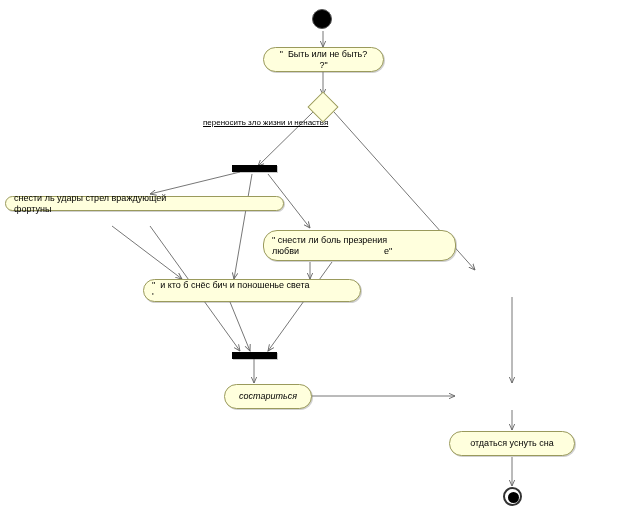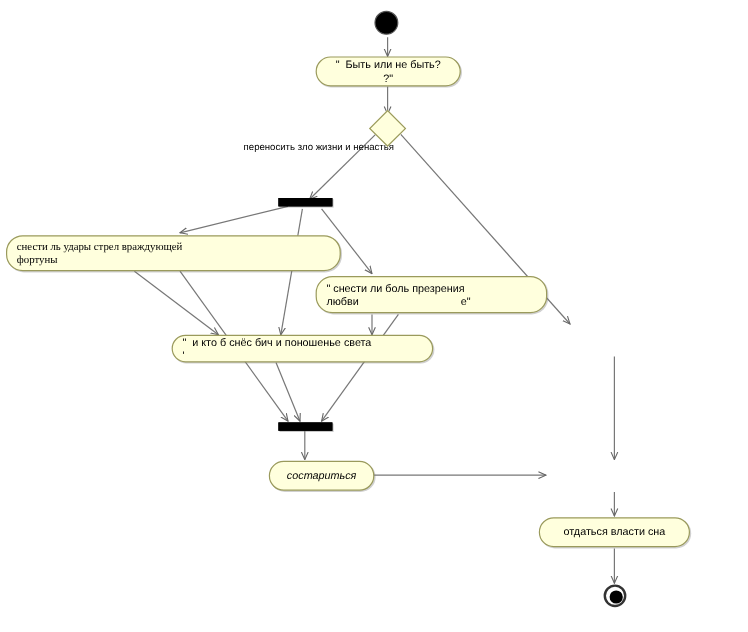--- a/index.html
+++ b/index.html
@@ -152,26 +152,26 @@
   </svg>
 
   <div class="node initial" style="left:312px; top:9px;"></div>
 
   <div class="node activity center" style="left:263px; top:47px; width:121px; height:25px;">
     <span class="txt">"  Быть или не быть?     ?"</span>
   </div>
 
   <div class="node decision" style="left:312px; top:96px;"></div>
 
-  <div class="edge-label" style="left:203px; top:118px; width:160px;">переносить зло жизни и ненастья</div>
+  <div class="edge-label" style="left:203px; top:118px; width:160px;text-decoration:underline;">переносить зло жизни и ненастья</div>
 
 
   <div class="node bar" style="left:232px; top:165px; width:45px;"></div>
 
-  <div class="node activity" style="left:5px; top:196px; width:279px; height:30px;font-family:Liberation Serif, serif;">
+  <div class="node activity" style="left:5px; top:196px; width:279px; height:15px;">
     <span class="txt">снести ль удары стрел враждующей
 фортуны</span>
   </div>
 
   <div class="node activity" style="left:263px; top:230px; width:193px; height:31px;">
     <span class="txt">" снести ли боль презрения
 любви                                  е"</span>
   </div>
 
   <div class="node activity" style="left:143px; top:279px; width:218px; height:23px;">
@@ -180,18 +180,18 @@
 
 
   <div class="node bar" style="left:232px; top:352px; width:45px;"></div>
 
   <div class="node activity center" style="left:224px; top:384px; width:88px; height:25px;font-style:italic;">
     <span class="txt">состариться</span>
   </div>
 
 
   <div class="node activity center" style="left:449px; top:431px; width:126px; height:25px;">
-    <span class="txt">отдаться власти сна</span>
+    <span class="txt">отдаться уснуть сна</span>
   </div>
 
   <div class="node final" style="left:503px; top:487px;"></div>
 
 </div>
 
 </body></html>

